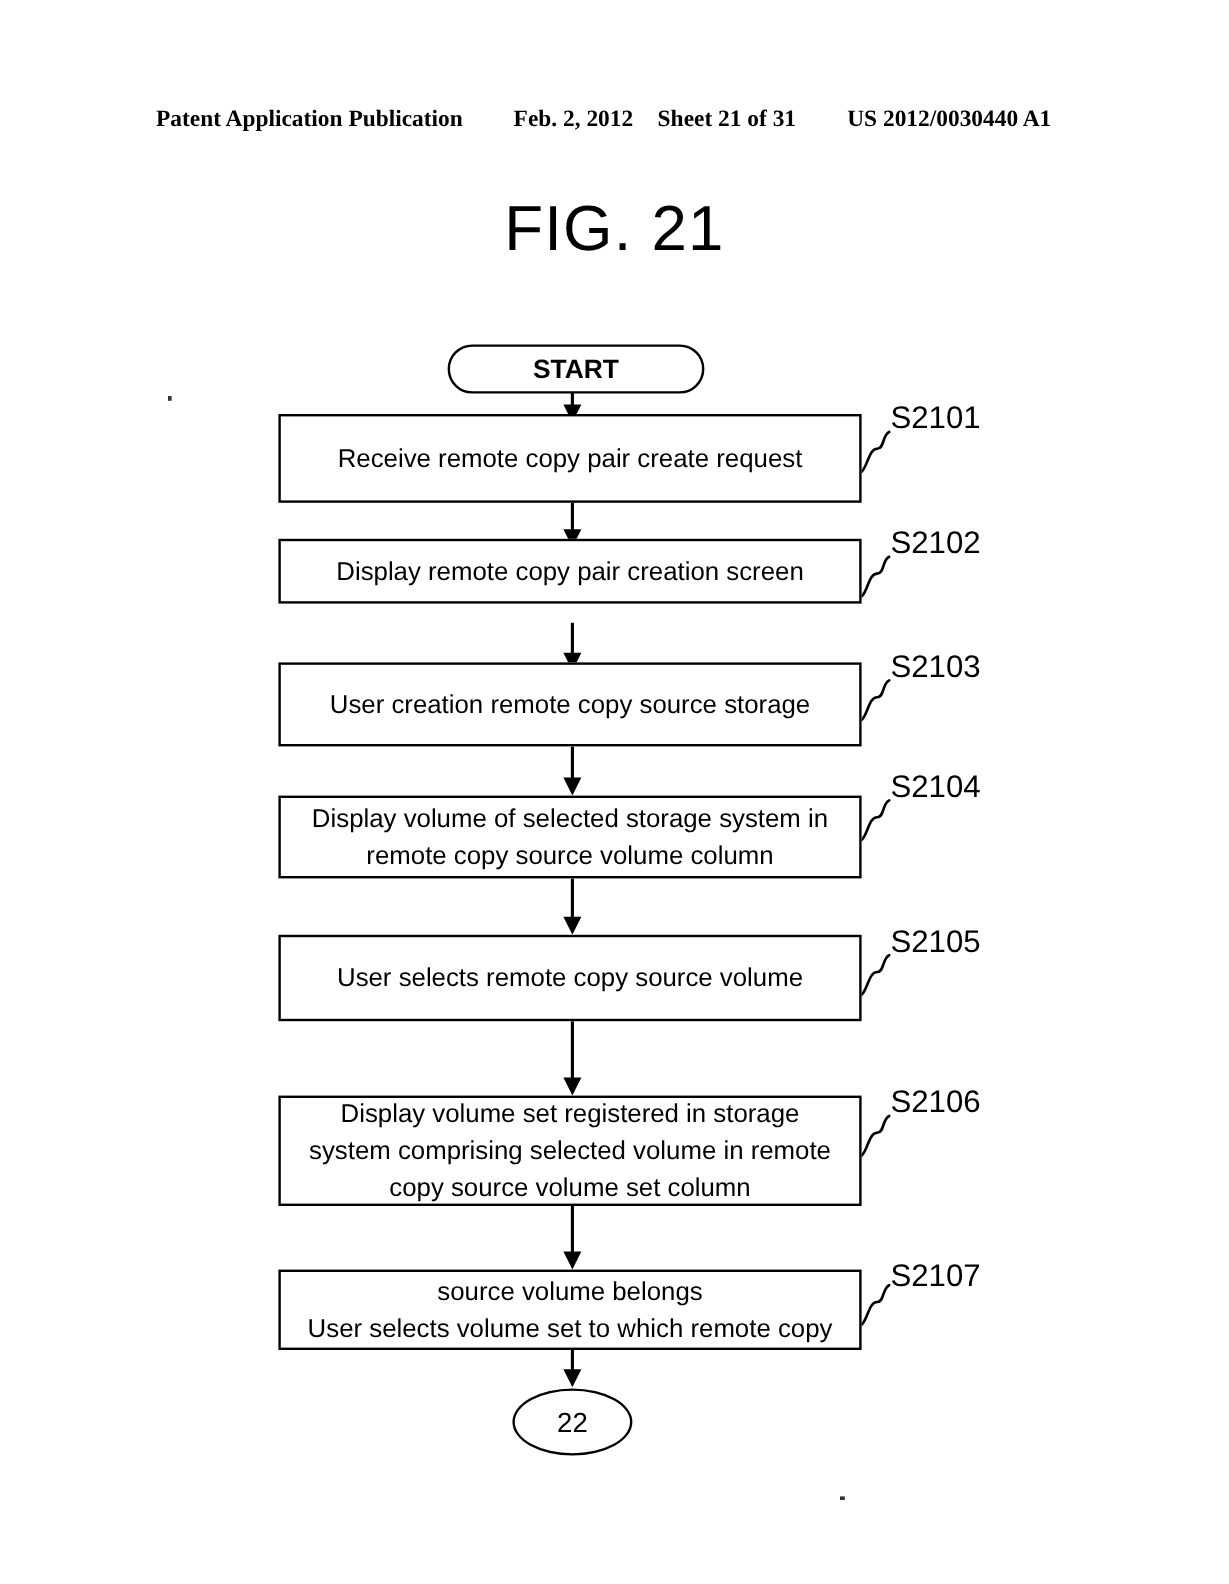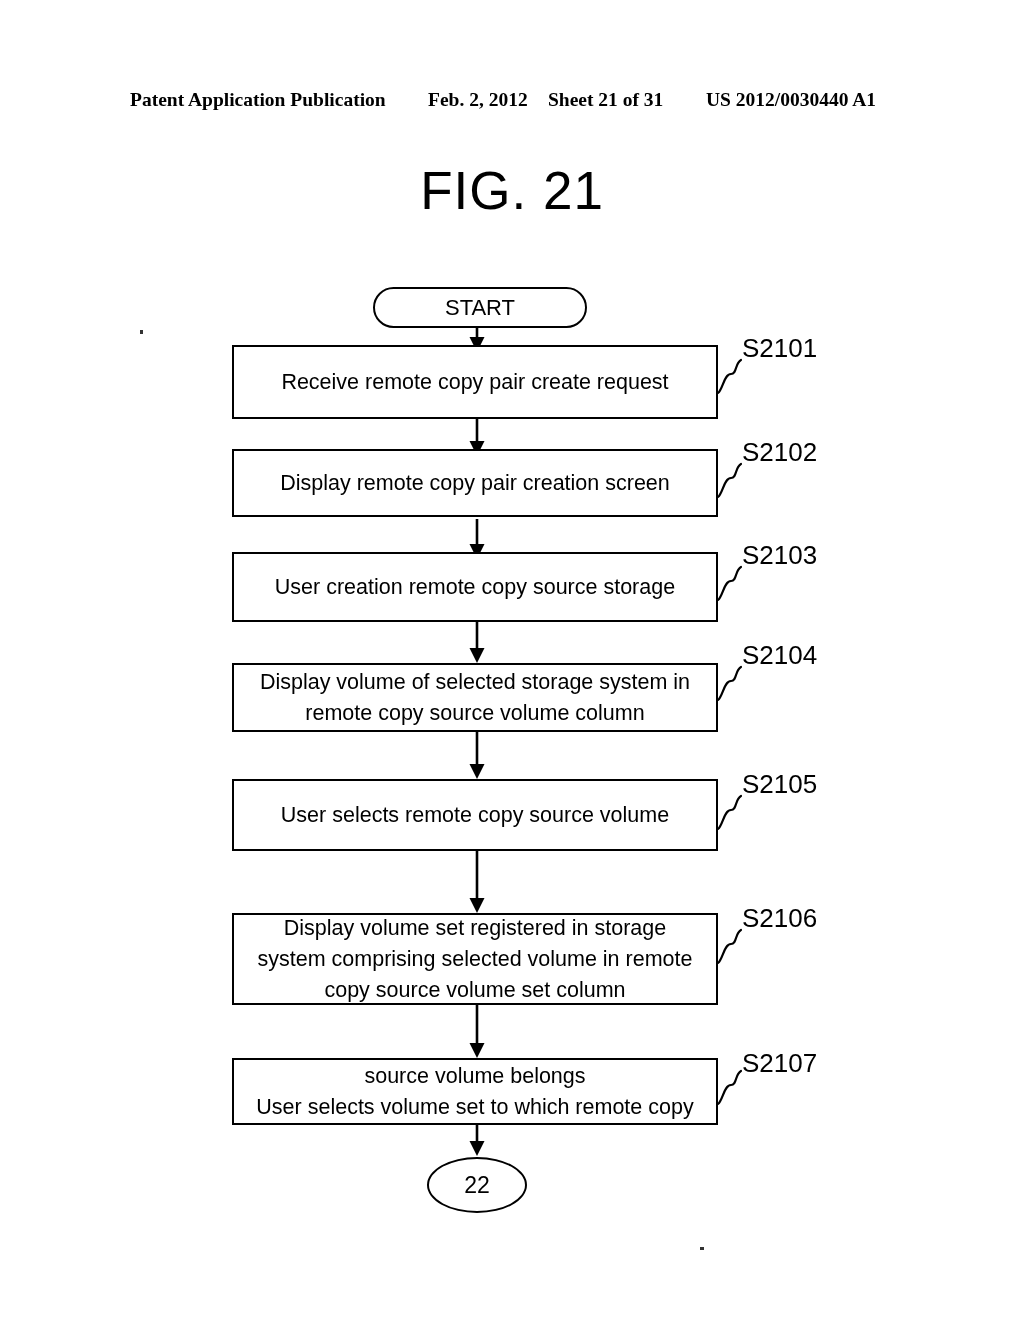--- a/index.html
+++ b/index.html
@@ -81,21 +81,21 @@
     box-sizing: border-box;
     border: 2.5px solid #000;
     background: #ffffff;
     display: flex;
     align-items: center;
     justify-content: center;
     text-align: center;
     font-size: 22px;
     color: #000;
   }
-  .terminal.stadium { border-radius: 40px; }
+  .terminal.stadium { border-radius: 40px; font-weight: bold; }
   .terminal.ellipse { border-radius: 50%; align-items: center; }
 
   .step-label {
     position: absolute;
     font-size: 26px;
     line-height: 28px;
     white-space: nowrap;
     color: #000;
   }
 
@@ -177,21 +177,21 @@
 
     <div class="terminal stadium" style="left:373px; top:287px; width:214px; height:41px;">
       <span>START</span>
     </div>
 
     <div class="node" style="left:232px; top:345px; width:486px; height:74px;">
       <span>Receive remote copy pair create request</span>
     </div>
     <div class="step-label" style="left:742px; top:334px;">S2101</div>
 
-    <div class="node" style="left:232px; top:449px; width:486px; height:68px;">
+    <div class="node" style="left:232px; top:449px; width:486px; height:54px;">
       <span>Display remote copy pair creation screen</span>
     </div>
     <div class="step-label" style="left:742px; top:438px;">S2102</div>
 
     <div class="node" style="left:232px; top:552px; width:486px; height:70px;">
       <span>User creation remote copy source storage</span>
     </div>
     <div class="step-label" style="left:742px; top:541px;">S2103</div>
 
     <div class="node" style="left:232px; top:663px; width:486px; height:69px;">

